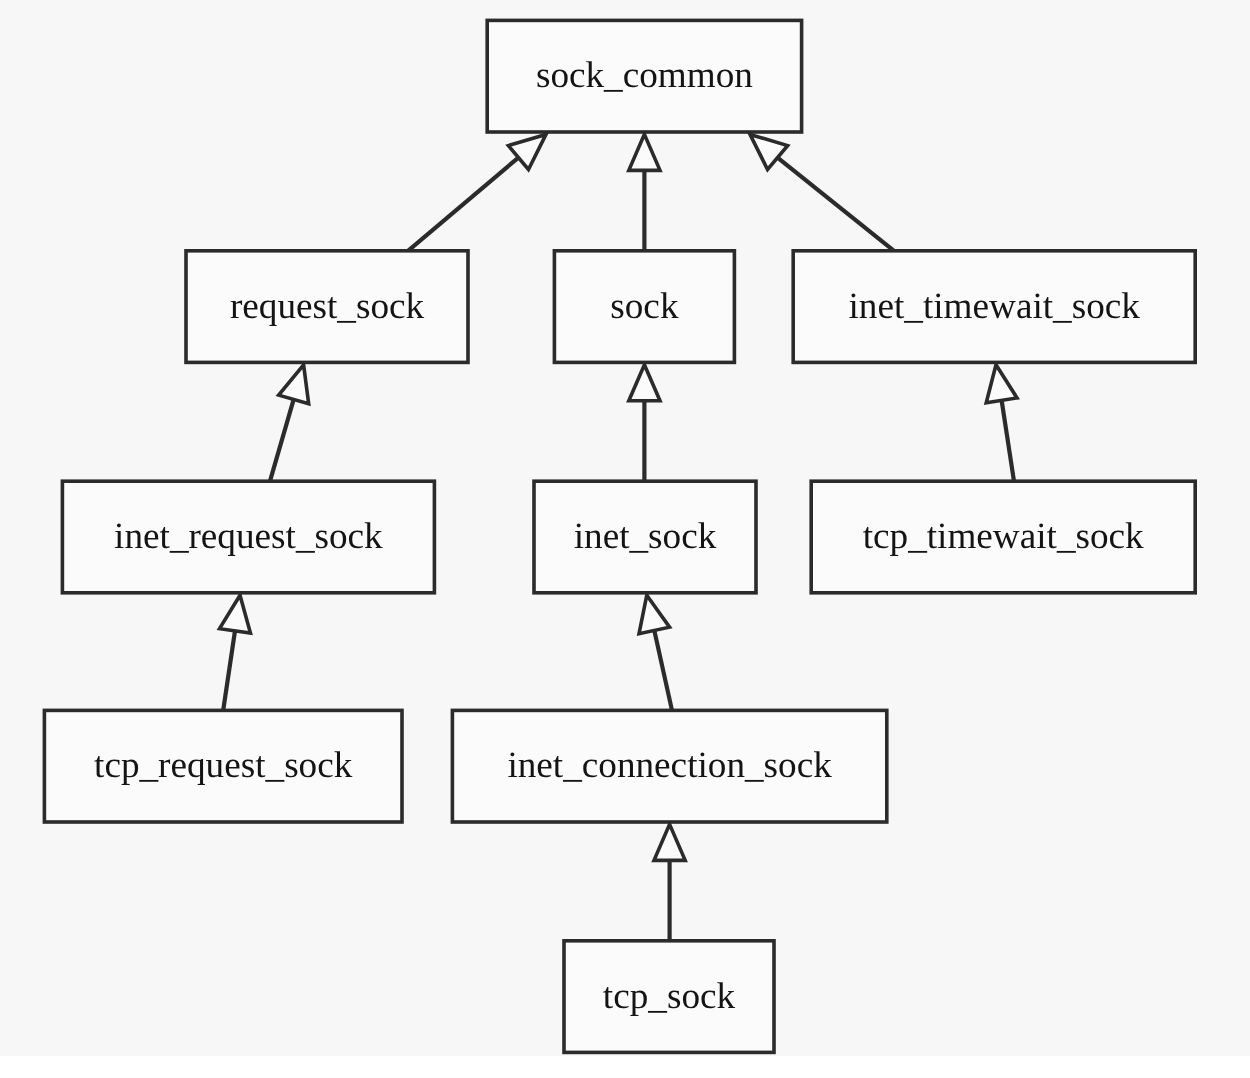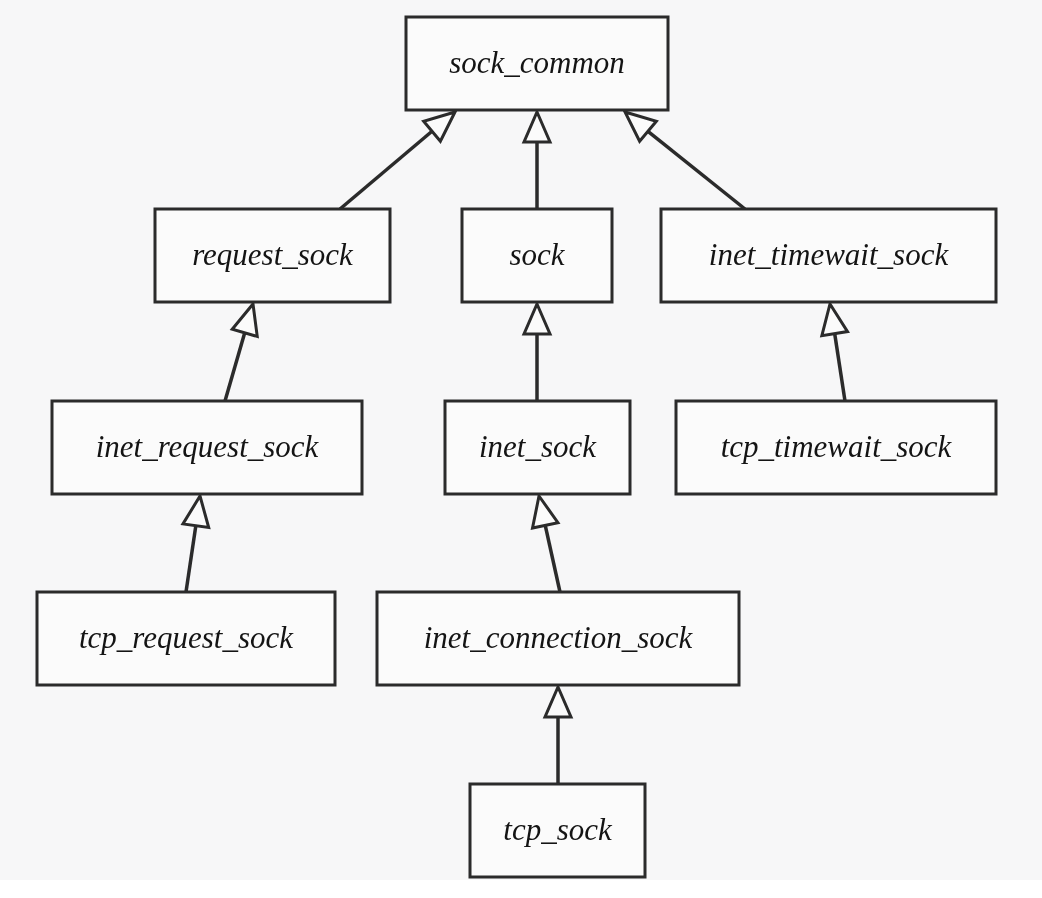--- a/index.html
+++ b/index.html
@@ -7,21 +7,20 @@
     padding: 0;
     background: #ffffff;
   }
   #diagram-root {
     position: relative;
     width: 1042px;
     height: 898px;
     background: #f7f7f8;
     font-family: "Liberation Serif", "DejaVu Serif", serif;
     overflow: hidden;
-    font-style: italic;
   }
   
   #bottom-white-band {
     position: absolute;
     left: 0;
     top: 880px;
     width: 1042px;
     height: 18px;
     background: #ffffff;
   }

